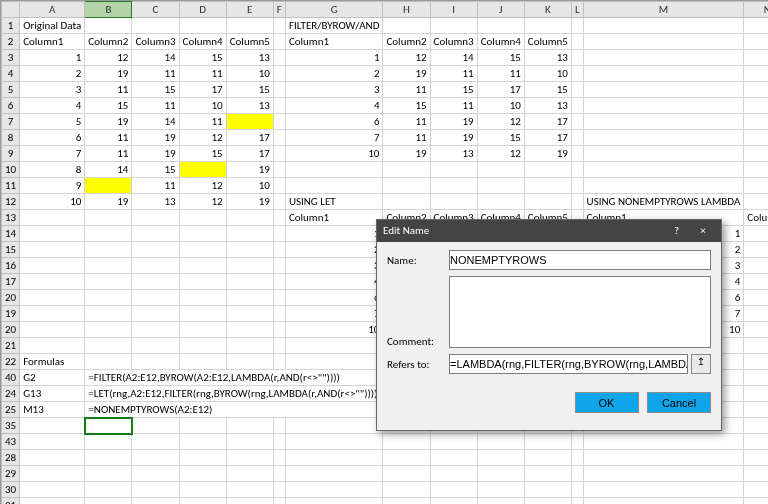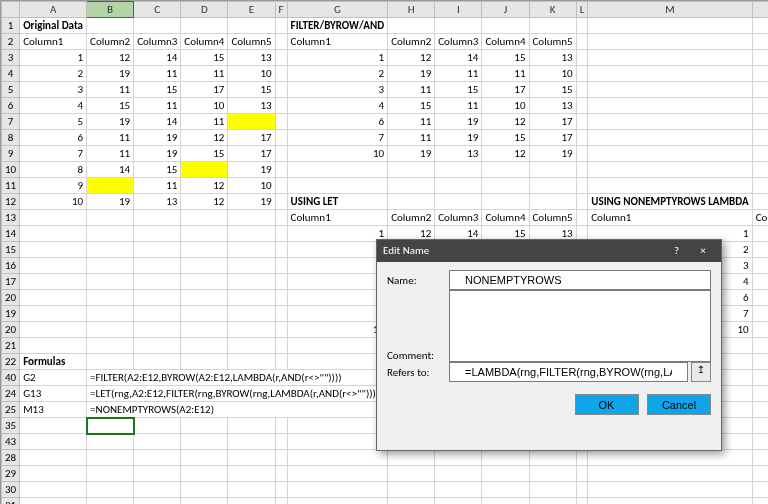--- a/index.html
+++ b/index.html
@@ -4,30 +4,30 @@
 <style>
 html,body{margin:0;padding:0;font-family:Calibri,Arial,sans-serif;font-size:11px;color:#000;background:#fff}
 .sheet{position:relative;width:768px;height:504px;overflow:hidden;border:1px solid #999}
 table{border-collapse:collapse;table-layout:fixed}
 th,td{border:1px solid #d4d4d4;height:16px;padding:0 3px;box-sizing:border-box;overflow:hidden;white-space:nowrap;font-size:11px}
 th{background:#e6e6e6;color:#333;font-weight:normal;text-align:center;border:1px solid #bfbfbf}
 .rowhdr{background:#e6e6e6;text-align:center;width:22px;border:1px solid #bfbfbf}
 .sel{background:#b4d4a8;border:1.5px solid #2a7a2a}
 .cell{text-align:right}
 .txt{text-align:left}
-.bold{font-weight:bold}
+.bold{font-weight:normal}
 .yellow{background:#ffff00}
 .cursor{border:2px solid #1a7a1a !important;background:#fff}
-.dialog{position:absolute;left:375px;top:238px;width:344px;height:210px;background:#f0f0f0;border:1px solid #666;box-shadow:3px 3px 8px rgba(0,0,0,.4);font-size:11px}
+.dialog{position:absolute;left:375px;top:218px;width:344px;height:210px;background:#f0f0f0;border:1px solid #666;box-shadow:3px 3px 8px rgba(0,0,0,.4);font-size:11px}
 .dlg-title{background:#444;color:#fff;height:22px;line-height:22px;padding:0 6px;display:flex;justify-content:space-between;align-items:center}
 .dlg-title .ctrls span{display:inline-block;width:24px;text-align:center;cursor:default}
 .dlg-body{padding:8px 10px}
-.dlg-row{display:flex;align-items:center;}
+.dlg-row{display:flex;align-items:center;margin-bottom:6px}
 .dlg-row label{width:62px;text-align:left}
-.dlg-row input[type=text]{flex:1;height:18px;border:1px solid #7a7a7a;padding:0 15px;font-size:11px}
+.dlg-row input[type=text]{flex:1;height:18px;border:1px solid #7a7a7a;padding:0 0;font-size:11px}
 .dlg-row select{width:130px;height:20px;border:1px solid #aaa;background:#eee;color:#888;font-size:11px}
 .dlg-row textarea{flex:1;height:66px;border:1px solid #7a7a7a;resize:none;font-size:11px}
 .dlg-btns{text-align:right;padding:4px 10px 8px}
 .dlg-btns button{width:64px;height:21px;margin-left:6px;font-size:11px;border:1px solid #888;background:#0ea5e9}
 .refbtn{width:18px;height:18px;border:1px solid #888;background:#e9e9e9;margin-left:3px;font-size:10px;line-height:14px;text-align:center}
 .caret{color:#444}
 </style>
 </head>
 <body>
 

